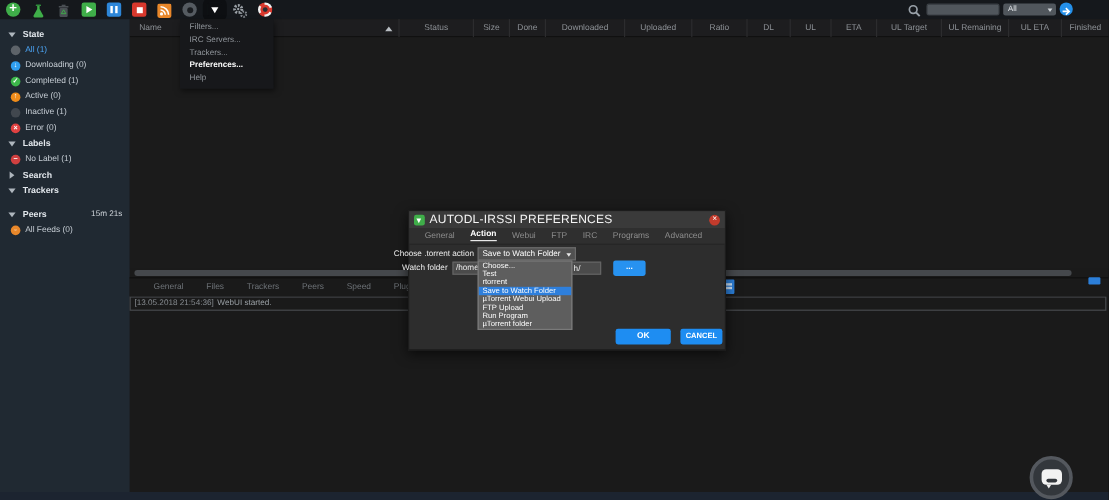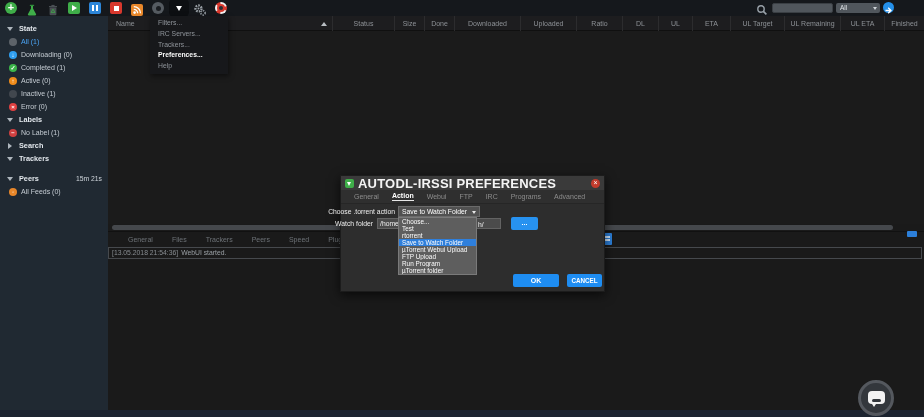--- a/index.html
+++ b/index.html
@@ -88,21 +88,21 @@
   .log-ts { color:#878c91; } .log-msg { color:#9aa0a5; margin-left:3px; }
   .footer { position:absolute; left:0; top:410px; width:924px; height:7px; background:#1c2430; }
   
   .dialog { position:absolute; left:340px; top:175px; width:265px; height:117px; background:#2d2d2d;
             z-index:50; box-shadow:0 3px 10px rgba(0,0,0,.65); border:1px solid #1c1c1c; }
   .dlg-title { position:absolute; left:0; top:0; width:100%; height:14px; background:#3a3a3a;
                display:flex; align-items:center; }
   .dlg-title-icon { width:9px; height:9px; margin:0 4px; background:#3fae49; border-radius:2px; position:relative; }
   .dlg-title-icon::before { content:""; position:absolute; left:2px; top:3px;
       border-top:4px solid #fff; border-left:2.5px solid transparent; border-right:2.5px solid transparent; }
-  .dlg-title-text { font-size:13px; font-weight:bold; color:#f5f5f5; letter-spacing:.2px;text-align:center; }
+  .dlg-title-text { font-size:10px; font-weight:normal; color:#f5f5f5; letter-spacing:.2px;text-align:center; }
   .dlg-close { position:absolute; right:4px; top:3px; width:9px; height:9px; border-radius:50%;
                background:#c23b2c; color:#fff; font-size:7px; line-height:8px; text-align:center; cursor:pointer; }
   .dlg-tabs { position:absolute; left:0; top:14px; width:100%; height:14px; background:#2f2f2f;
               border-bottom:1px solid #262626; display:flex; align-items:center; padding-left:13px; }
   .dtab { font-size:7px; color:#8d8d8d; margin-right:13px; padding-bottom:1px; cursor:pointer; white-space:nowrap; }
   .dtab.active { color:#ffffff; font-weight:bold; border-bottom:1.5px solid #e8e8e8; }
   .dlg-label { position:absolute; font-size:6.8px; color:#ececec; white-space:nowrap; }
   .lab1 { right:209px; top:32px; } .lab2 { right:231px; top:44px; }
   .dlg-select { position:absolute; left:57px; top:30px; width:82px; height:11px; background:#515151;
                 border:1px solid #6b6b6b; color:#fff; font-size:6.8px; line-height:9px; padding-left:3px;

